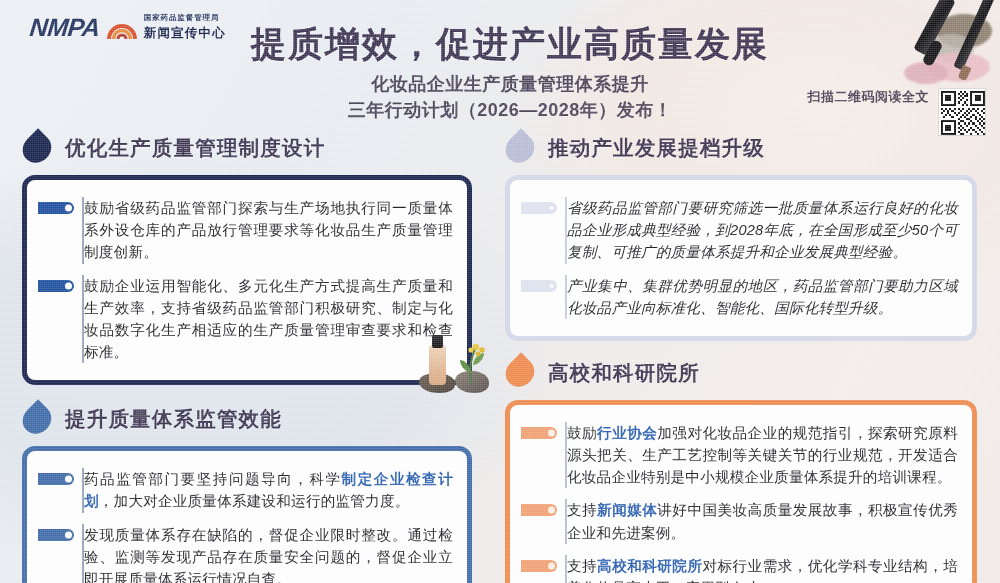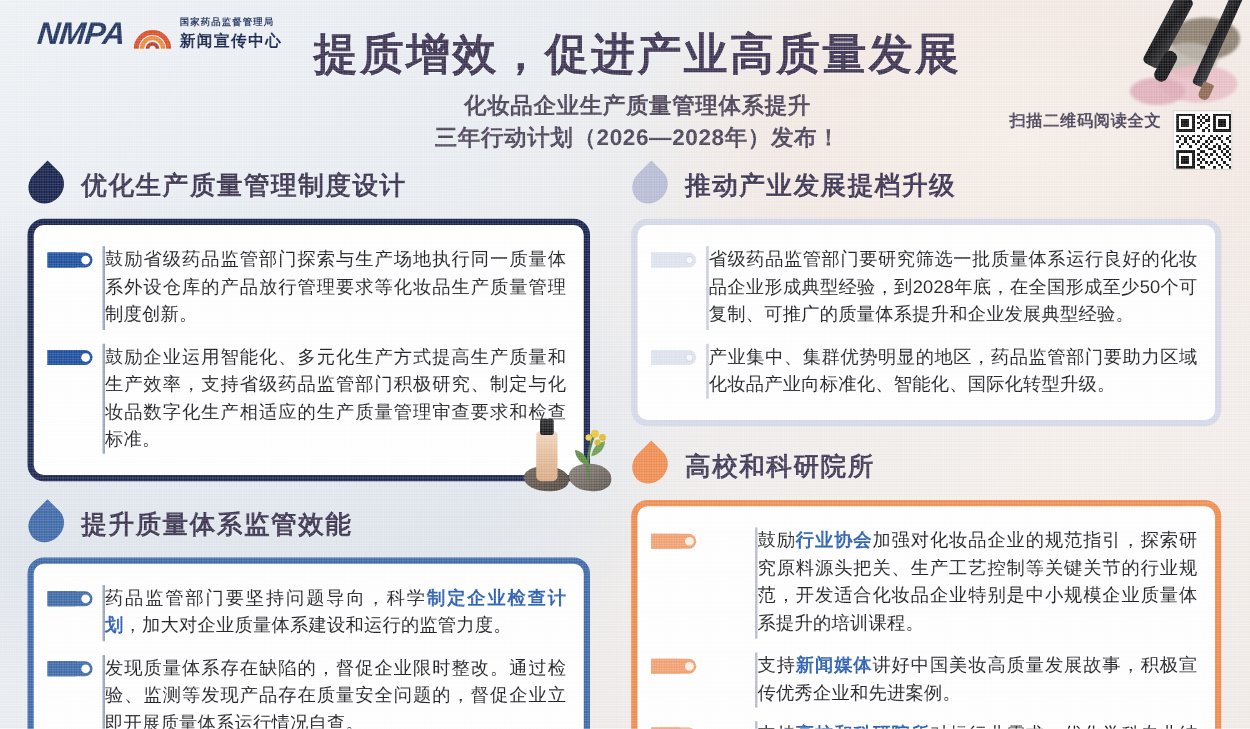--- a/index.html
+++ b/index.html
@@ -152,21 +152,21 @@
   .pill-orange::before { background: #f2a173; }
   .pill-orange::after { background: #fdf0e6; }
 
   .btext {
     flex: 1 1 auto;
     border-left: 2px solid #9aa3bb;
     font-size: 14.6px; line-height: 1.52; color: #1c1c22;
     letter-spacing: .2px; text-align: justify;
   }
   .card-lav .btext    { border-left-color: #c7cddf; }
-  .card-orange .btext { border-left-color: #b9bfd0; margin-left: 39px; }
+  .card-orange .btext { border-left-color: #b9bfd0; }
   .hl { color: #2a5fb0; font-weight: 700; }
 
   
   .decor-serum {
     position: absolute; left: 415px; top: 333px; width: 100px; height: 62px;
     pointer-events: none;
   }
   .serum-bottle {
     position: absolute; left: 14px; top: 12px; width: 17px; height: 40px;
     border-radius: 3px 3px 4px 4px;
@@ -375,21 +375,21 @@
 
     </div>
   </div>
 
   <div class="col-right">
 
     <div class="sec-head">
       <div class="sec-dot dot-lav" style="background: rgb(185, 189, 214);"></div>
       <div class="sec-title">推动产业发展提档升级</div>
     </div>
-    <div class="card card-lav" style="border-color: rgb(212, 216, 232);">
+    <div class="card card-lav" style="border-color: rgb(212, 216, 232); font-style: italic;">
       <div class="bullet">
         <div class="pill-wrap">
           <div class="pill pill-lav"></div>
         </div>
         <div class="btext"><span>省级药品监管部门要研究筛选一批质量体系运行良好的化妆品企业形成典型经验，到2028年底，在全国形成至少50个可复制、可推广的质量体系提升和企业发展典型经验。</span></div>
       </div>
       <div class="bullet">
         <div class="pill-wrap">
           <div class="pill pill-lav"></div>
         </div>

